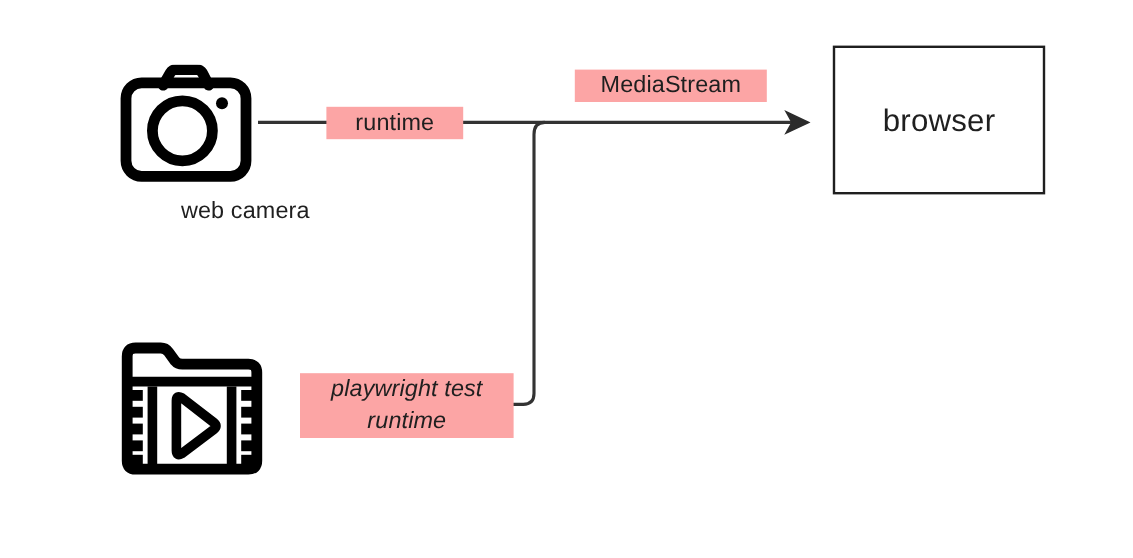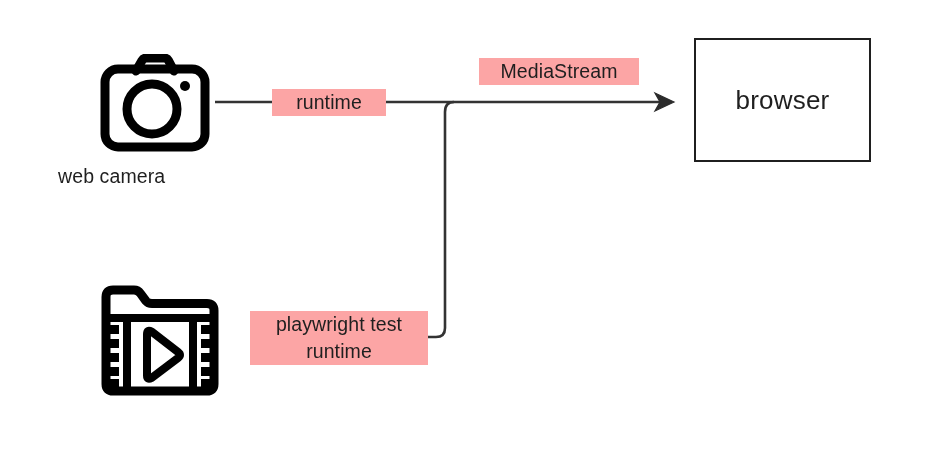--- a/index.html
+++ b/index.html
@@ -27,21 +27,21 @@
     pointer-events: none;
   }
   .node-icon {
     position: absolute;
   }
   .caption {
     position: absolute;
     font-size: 19.5px;
     color: #1f1f1f;
     white-space: nowrap;
-    text-align: left;
+    text-align: right;
     letter-spacing: 0.1px;
   }
   .edge-label {
     position: absolute;
     font-size: 19.5px;
     color: #1f1f1f;
     background: #fca5a5;
     white-space: nowrap;
     text-align: center;
     line-height: 27px;
@@ -71,20 +71,21 @@
     left: 479px;
     top: 58px;
     width: 160px;
   }
   
   #lbl-playwright {
     left: 250px;
     top: 311px;
     width: 166px;
     padding: 0 6px;
+    font-style: italic;
   }
   
   #browser-box {
     position: absolute;
     left: 674px;
     top: 38px;
     width: 177px;
     height: 124px;
     border: 2.5px solid #1f1f1f;
     background: #ffffff;

